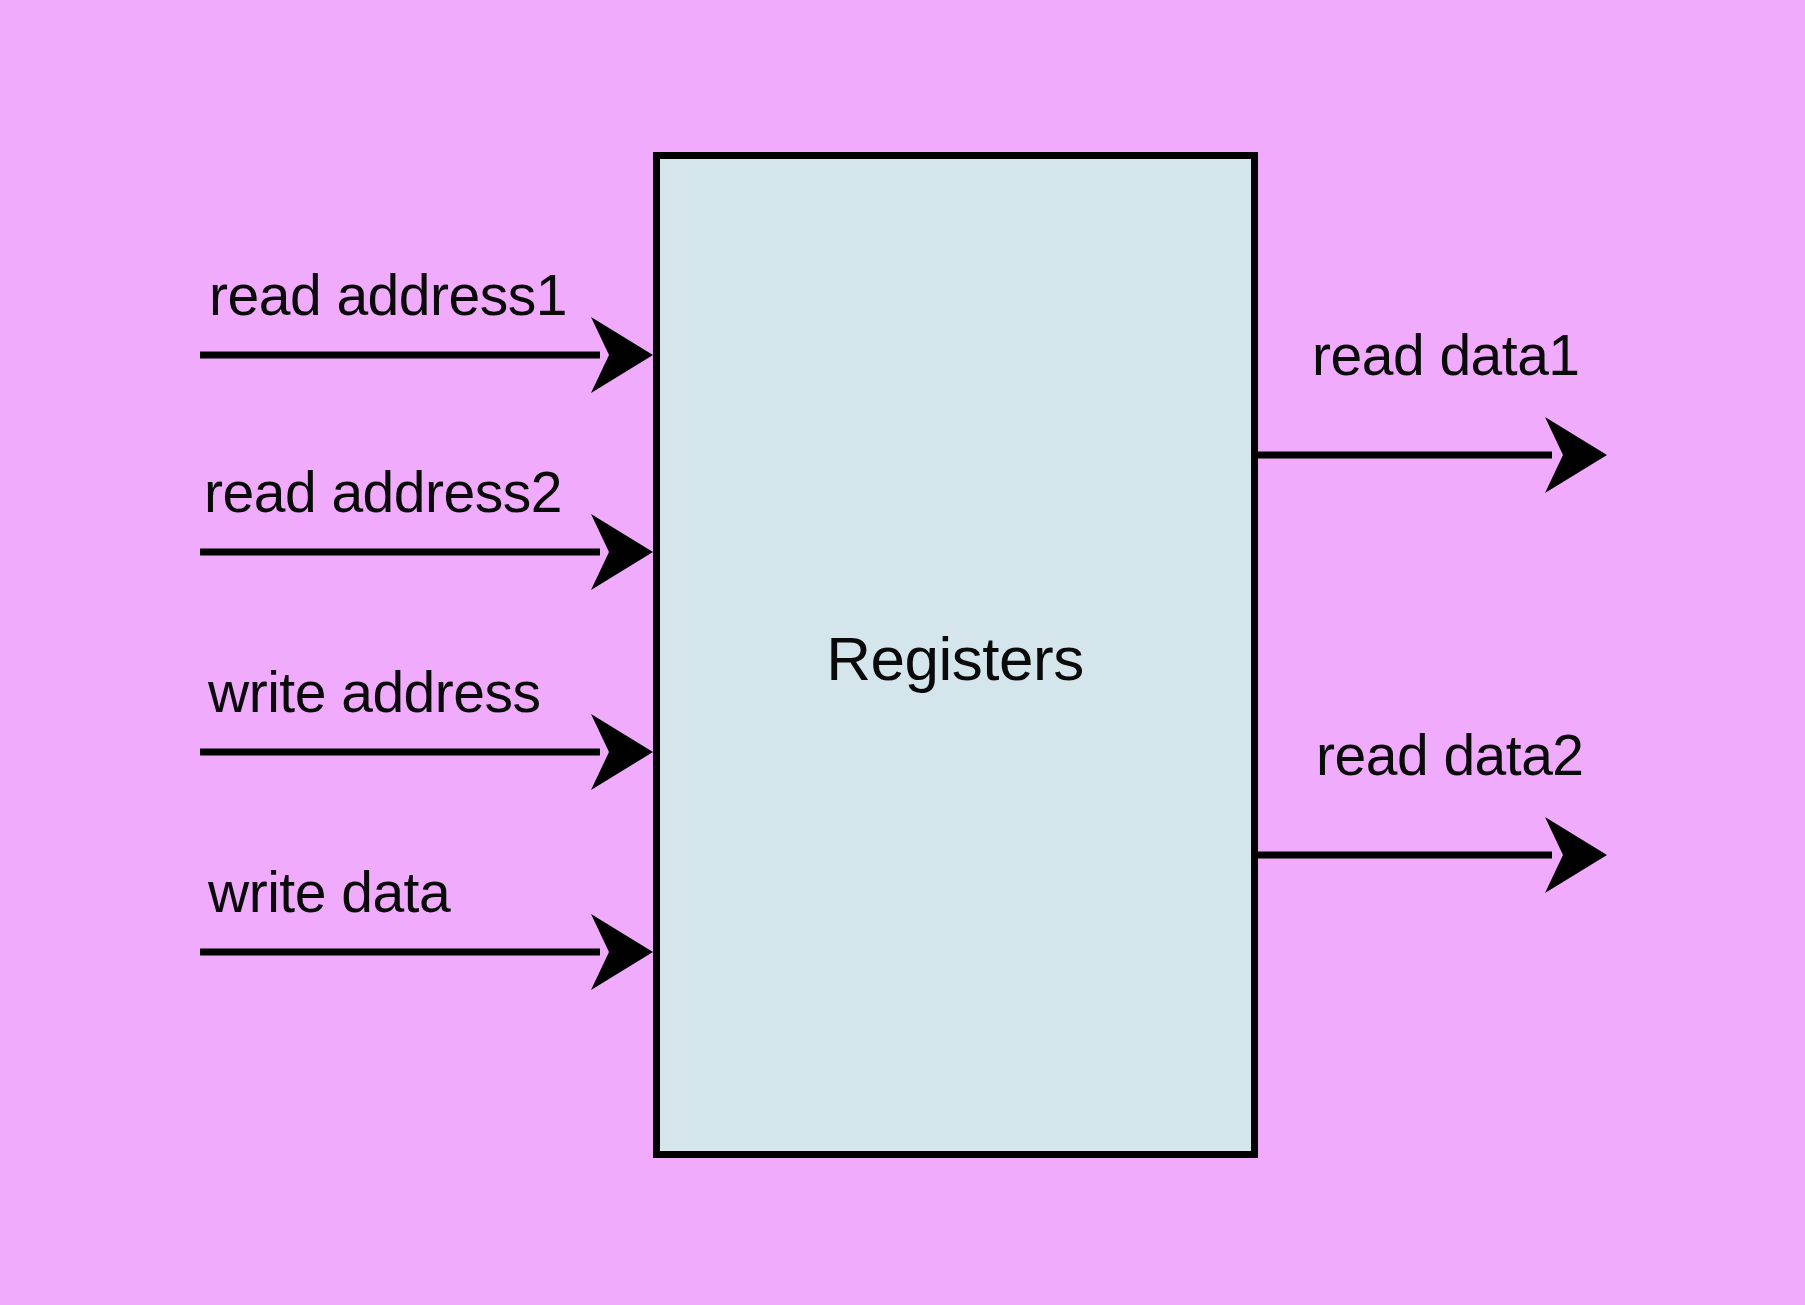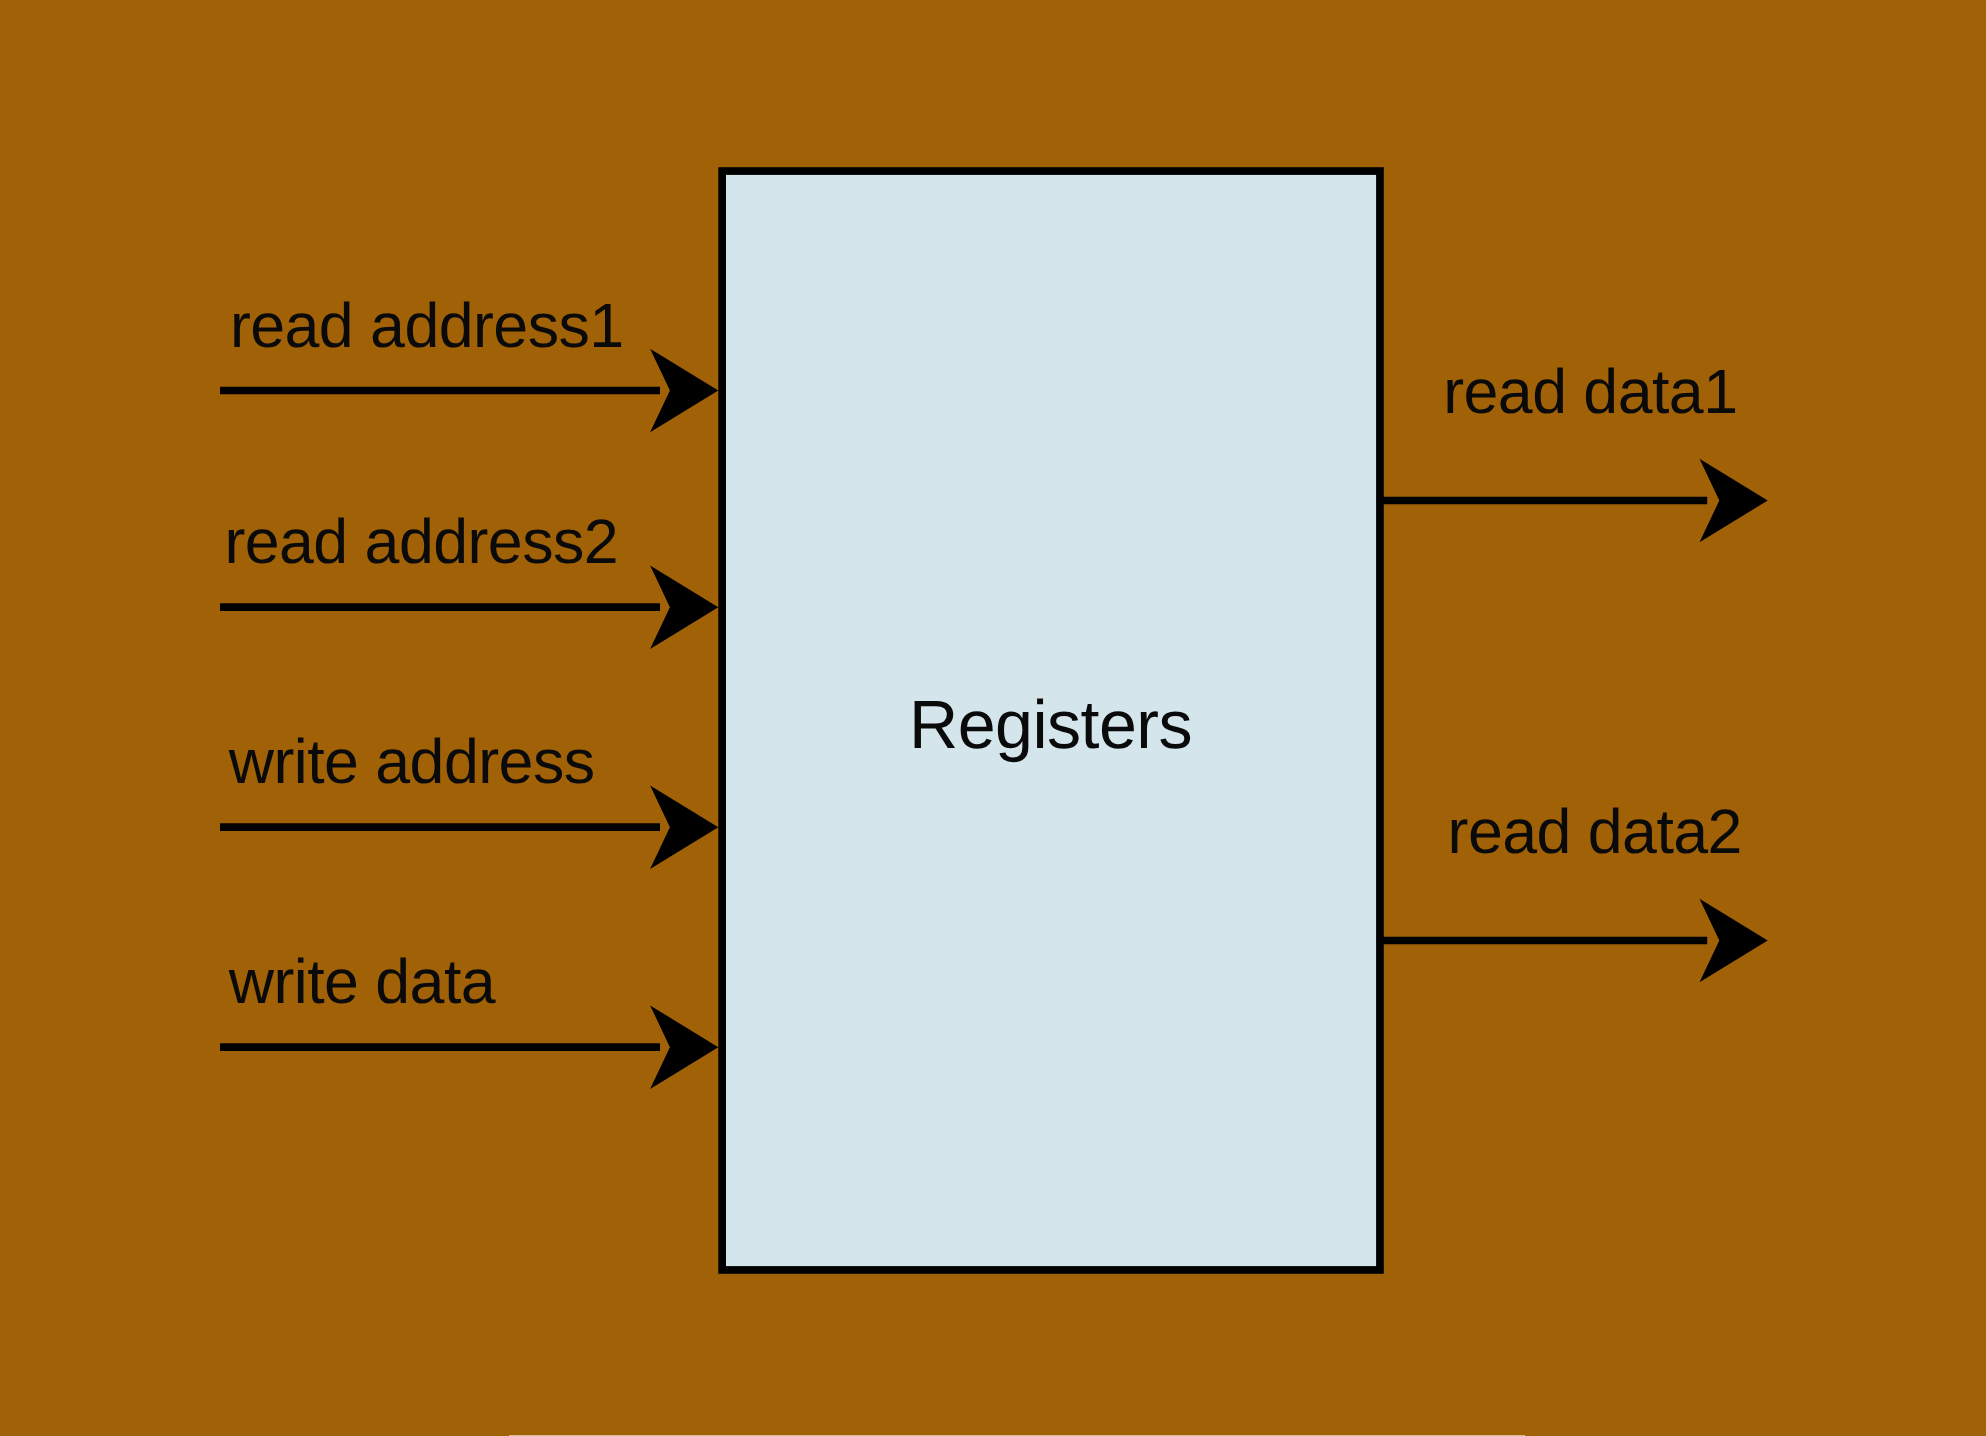--- a/index.html
+++ b/index.html
@@ -8,21 +8,21 @@
     padding: 0;
     background: #ffffff;
   }
   body {
     font-family: "Liberation Sans", sans-serif;
   }
   #canvas {
     position: relative;
     width: 1805px;
     height: 1305px;
-    background: #a16207;
+    background: #f0abfc;
     overflow: hidden;
   }
   #diagram-svg {
     position: absolute;
     left: 0;
     top: 0;
     width: 1805px;
     height: 1305px;
   }
   .wire-line {

